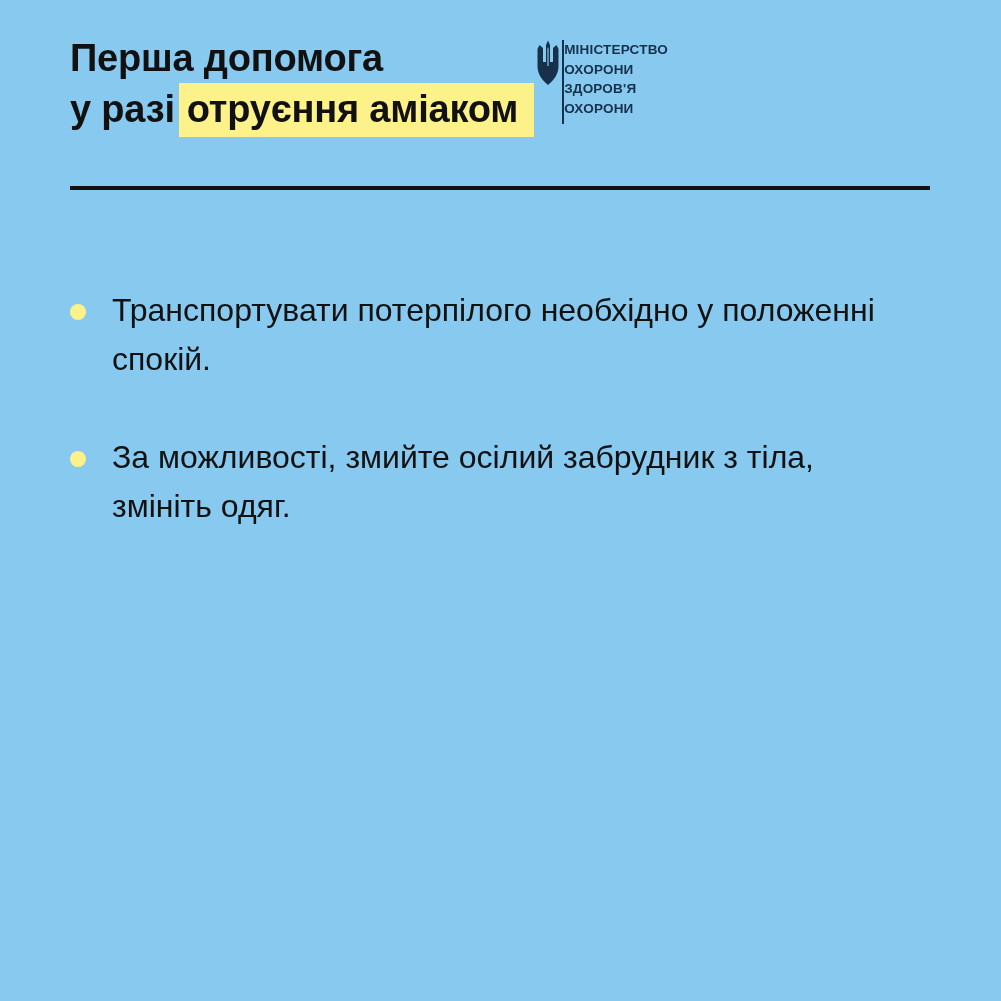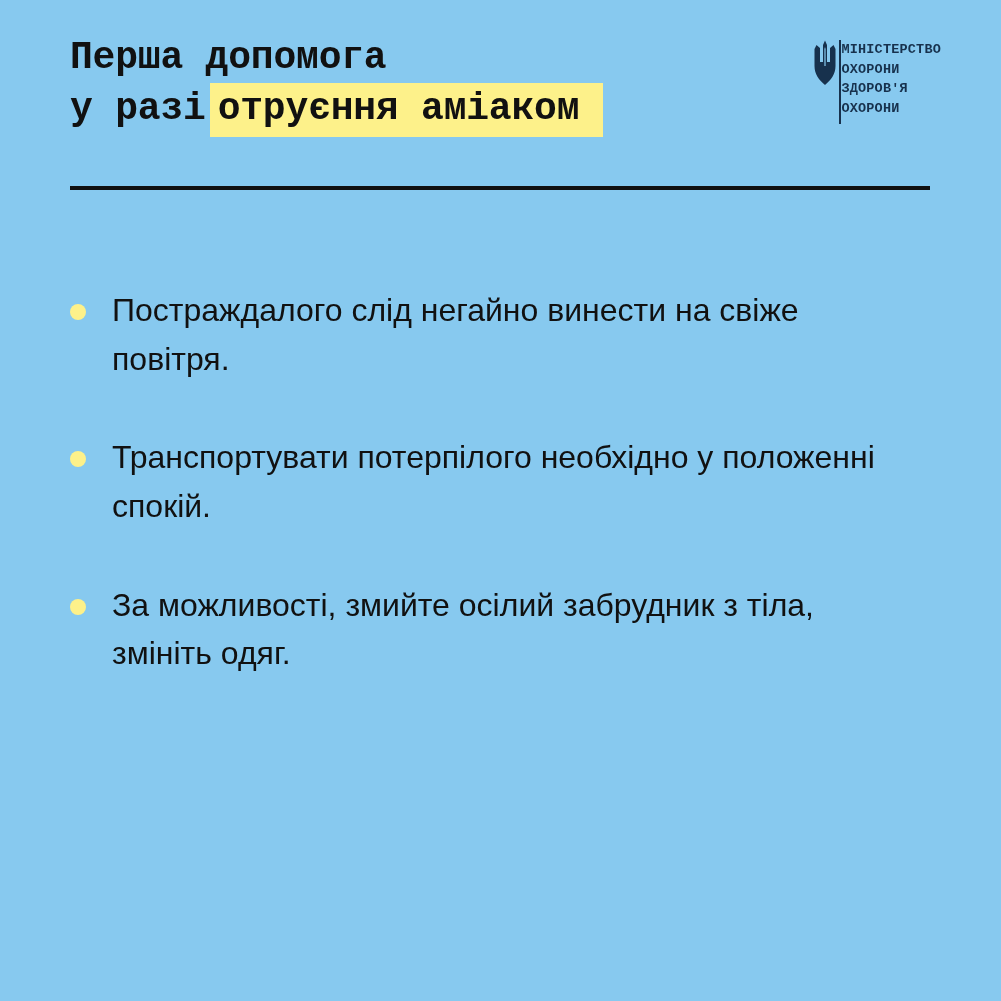--- a/index.html
+++ b/index.html
@@ -19,44 +19,42 @@
     height: 1001px;
     box-sizing: border-box;
     background: #87c9ef;
   }
 
   
   .header {
     position: absolute;
     top: 34px;
     left: 70px;
-    right: 60px;
+    right: 48px;
     display: flex;
     align-items: flex-start;
-    justify-content: space-between;
-    font-family: Liberation Mono, monospace;
   }
   .title-block {
     max-width: 640px;
   }
   .title-line {
     font-size: 38px;
     font-weight: bold;
     line-height: 1.28;
     color: #111111;
     letter-spacing: -0.2px;
     white-space: nowrap;
   }
   .title-line .plain {
     display: inline-block;
   }
   .title-line .highlight {
     display: inline-block;
     background: #fdf18a;
-    padding: 2px 24px 4px 8px;
+    padding: 2px 16px 4px 8px;
     margin-left: 4px;
   }
 
   
   .logo {
     display: flex;
     align-items: flex-start;
     margin-top: 6px;
   }
   .logo-emblem {
@@ -148,24 +146,20 @@
         <div>ОХОРОНИ</div>
       </div>
     </div>
 
   </div>
 
   <div class="rule"></div>
 
   <div class="list">
 
-    <div class="list-item">
-      <span class="bullet"></span>
-      <span class="item-text">Постраждалого слід негайно винести на свіже повітря.</span>
-    </div>
 
     <div class="list-item">
       <span class="bullet"></span>
       <span class="item-text">Транспортувати потерпілого необхідно у положенні спокій.</span>
     </div>
 
 
     <div class="list-item">
       <span class="bullet"></span>
       <span class="item-text">За можливості, змийте осілий забрудник з тіла, змініть одяг.</span>

